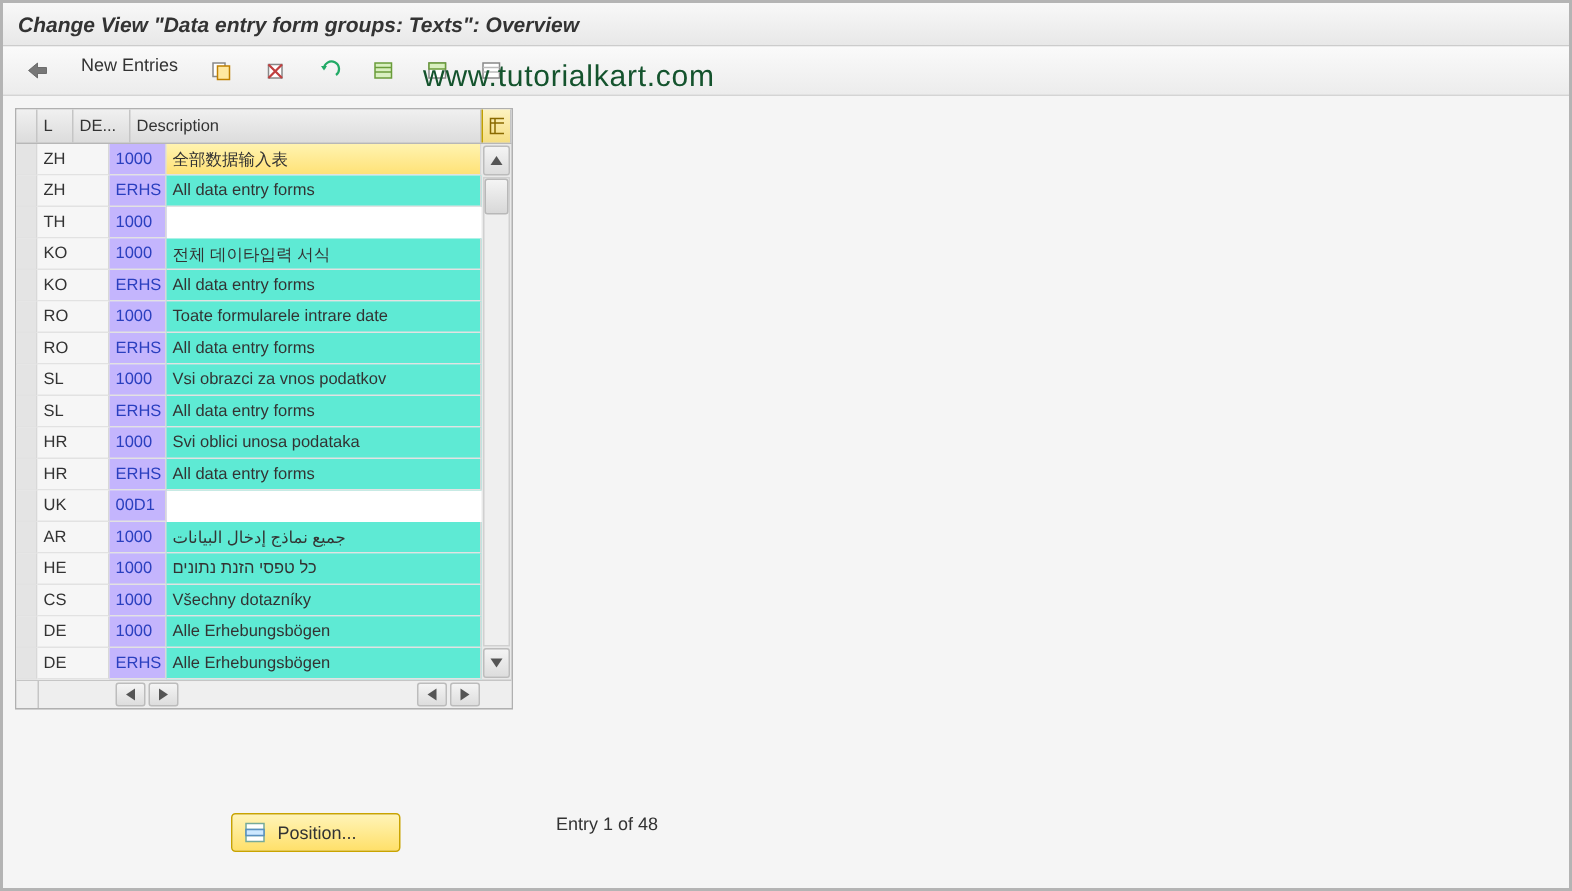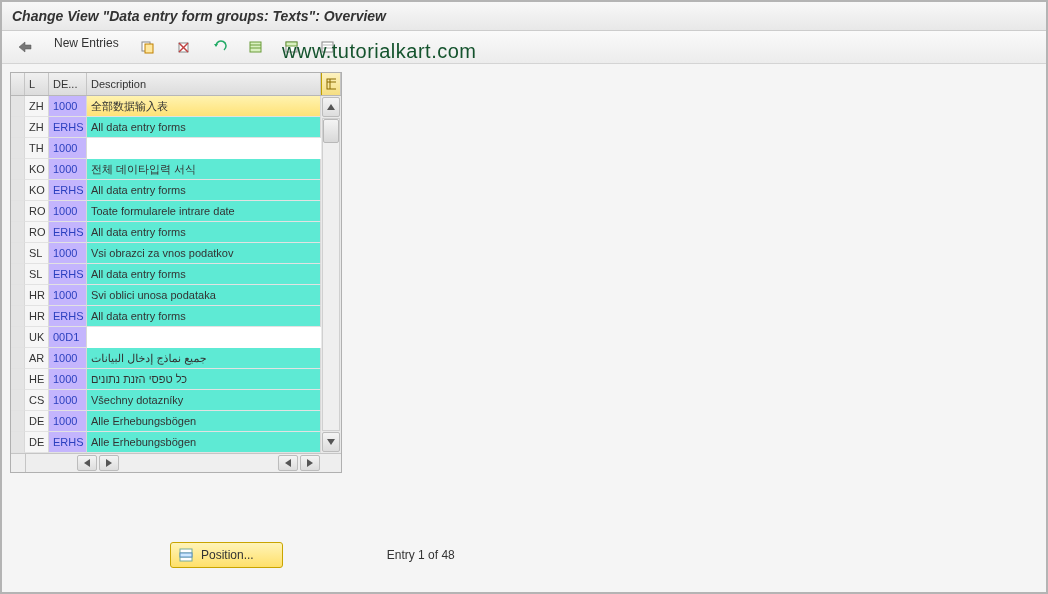--- a/index.html
+++ b/index.html
@@ -19,35 +19,35 @@
   .hc-sel{width:14px;padding:0;}
   .hc-l{width:24px;}
   .hc-de{width:38px;}
   .hc-desc{flex:1;}
   .hc-cfg{width:20px;justify-content:center;background:linear-gradient(#fdf2c0,#f5de82);border-left:1px solid #c0a000;}
   .body{display:block;}
   .row{display:flex;height:21px;background:#fff;}
   .row:nth-child(even){background:#fff;}
   .cell{border-right:1px solid #d8d8d8;border-bottom:1px solid #e2e2e2;font-size:11px;display:flex;align-items:center;padding:0 4px;box-sizing:border-box;white-space:nowrap;overflow:hidden;}
   .c-sel{width:14px;background:#e4e4e4;padding:0;}
-  .c-l{width:24px;background:#f6f6f6;color:#333;}
+  .c-l{width:48px;background:#f6f6f6;color:#333;}
   .c-de{width:38px;background:#c4b5fd;color:#2a3fbf;}
   .c-desc{flex:1;background:#5eead4;color:#333;}
   .row.first .c-desc{background:linear-gradient(#fff3b0,#ffe277);}
   .vbtn{height:18px;background:linear-gradient(#f4f4f4,#ddd);border:1px solid #bcbcbc;margin:1px;border-radius:2px;display:flex;align-items:center;justify-content:center;cursor:pointer;}
   .vtrack{flex:1;background:#efefef;border:1px solid #d0d0d0;margin:0 1px;position:relative;}
   .vthumb{position:absolute;top:0;left:0;right:0;height:22px;background:linear-gradient(#f4f4f4,#d8d8d8);border:1px solid #b8b8b8;border-radius:2px;}
   .bodyflex{display:flex;}
   .scrollpad{width:20px;display:flex;flex-direction:column;}
   .hscrollrow{display:flex;height:18px;background:#eee;border-top:1px solid #c5c5c5;}
   .hscrollrow .hspacer-sel{width:14px;border-right:1px solid #c5c5c5;}
   .hbtn{width:18px;background:linear-gradient(#f4f4f4,#ddd);border:1px solid #bcbcbc;margin:1px;border-radius:2px;display:flex;align-items:center;justify-content:center;cursor:pointer;}
   .htrack{flex:1;background:#efefef;margin:1px 0;}
   
-  .footer{position:absolute;left:148px;top:540px;display:flex;align-items:center;gap:80px;padding-left:20px;}
+  .footer{position:absolute;left:132px;top:540px;display:flex;align-items:flex-start;gap:80px;padding-left:20px;}
   .posbtn{display:inline-flex;align-items:center;gap:8px;height:24px;padding:0 28px 0 8px;background:linear-gradient(#fff4b8,#ffe06a);border:1px solid #c9a400;border-radius:3px;font-size:12px;color:#333;cursor:pointer;}
   .posbtn svg{display:block;}
   .entrytxt{font-size:12px;color:#333;margin-left:24px;}
   
   .tri{width:0;height:0;border-style:solid;}
   .tri.up{border-width:0 4px 6px 4px;border-color:transparent transparent #555 transparent;}
   .tri.down{border-width:6px 4px 0 4px;border-color:#555 transparent transparent transparent;}
   .tri.left{border-width:4px 6px 4px 0;border-color:transparent #555 transparent transparent;}
   .tri.right{border-width:4px 0 4px 6px;border-color:transparent transparent transparent #555;}
 </style>

